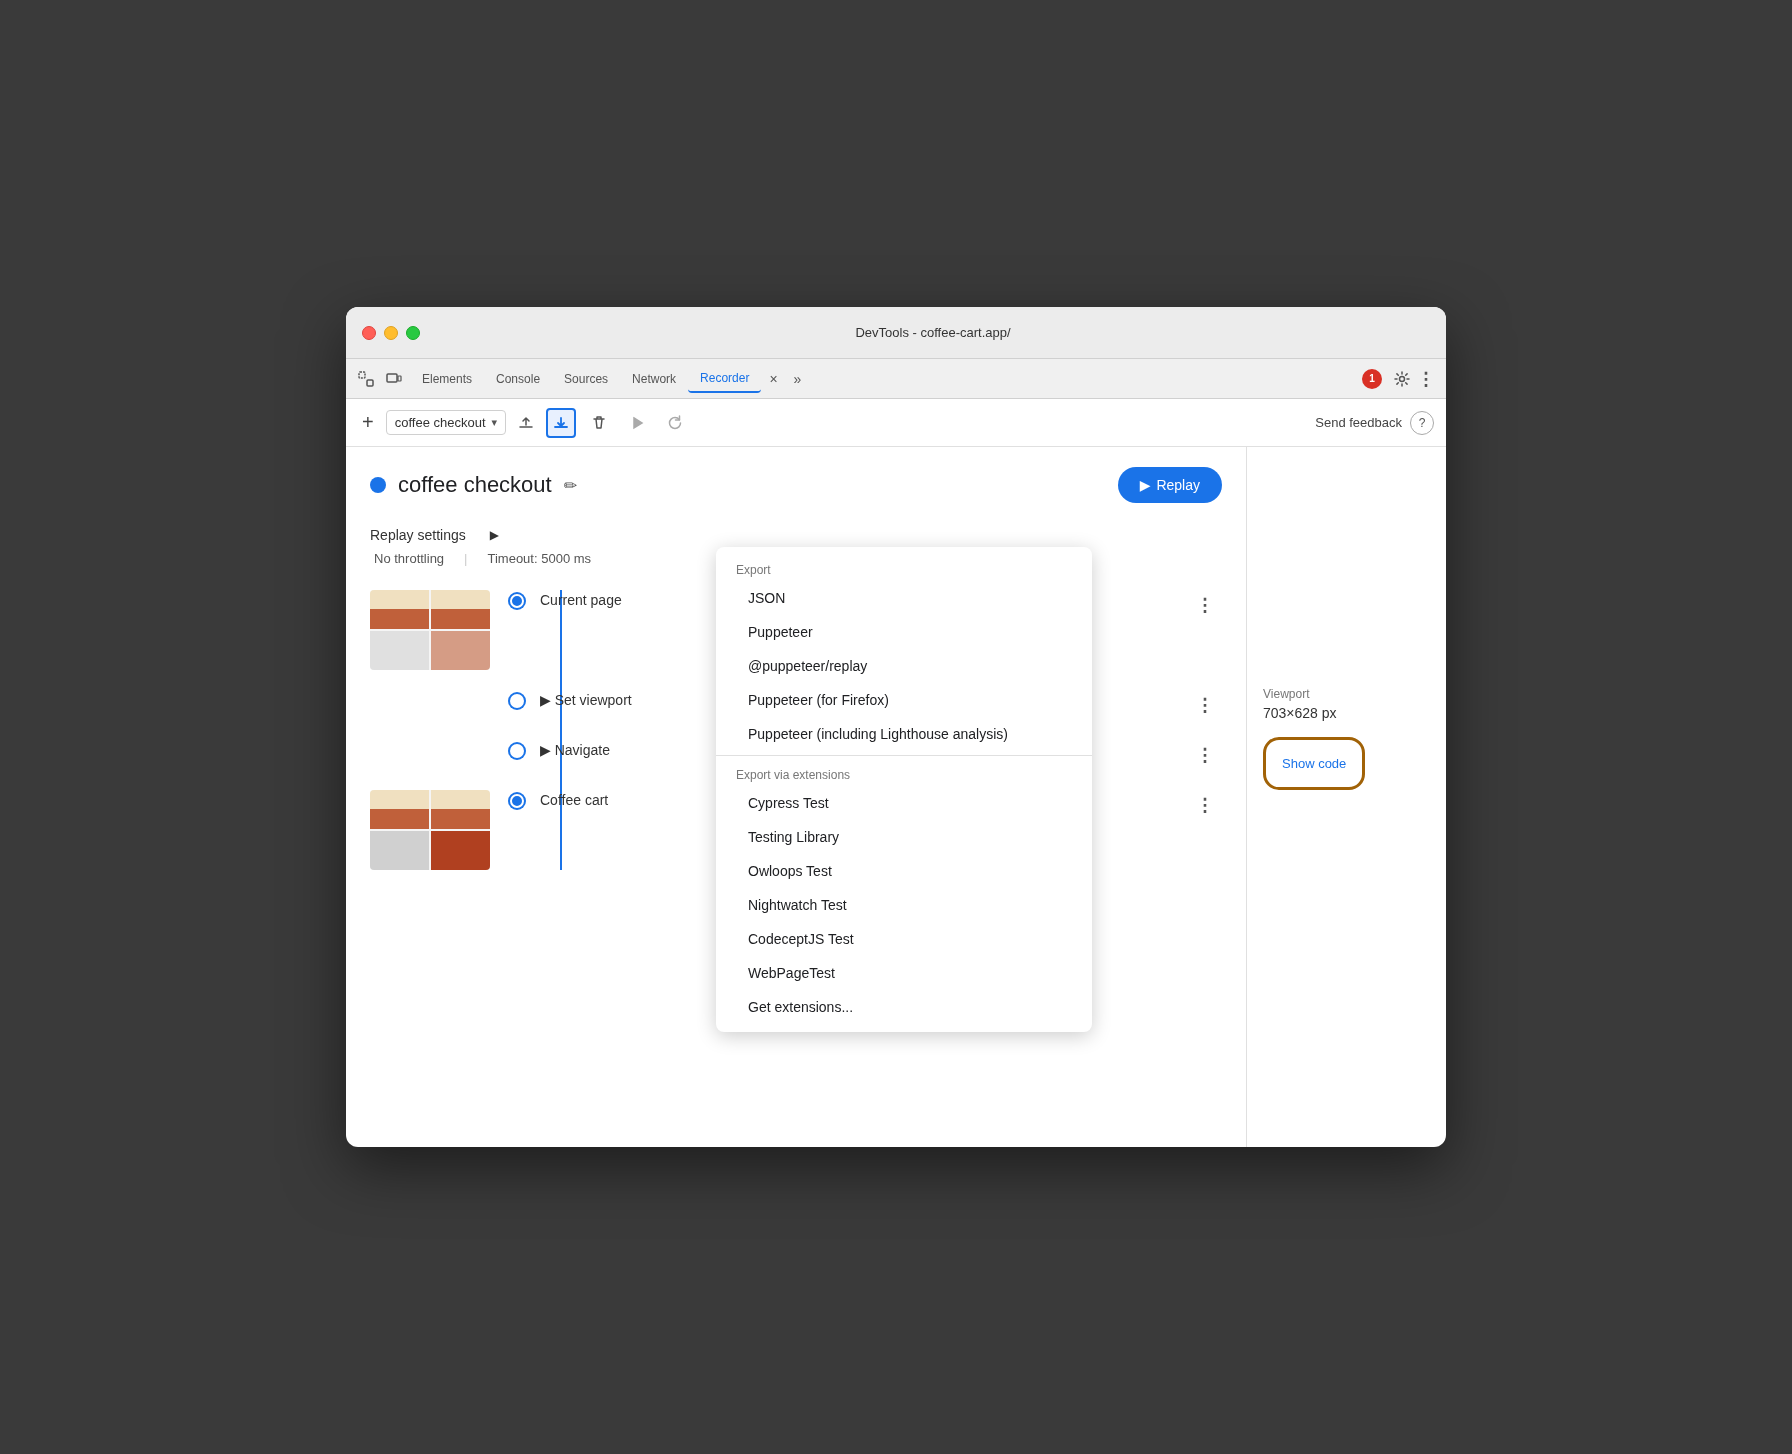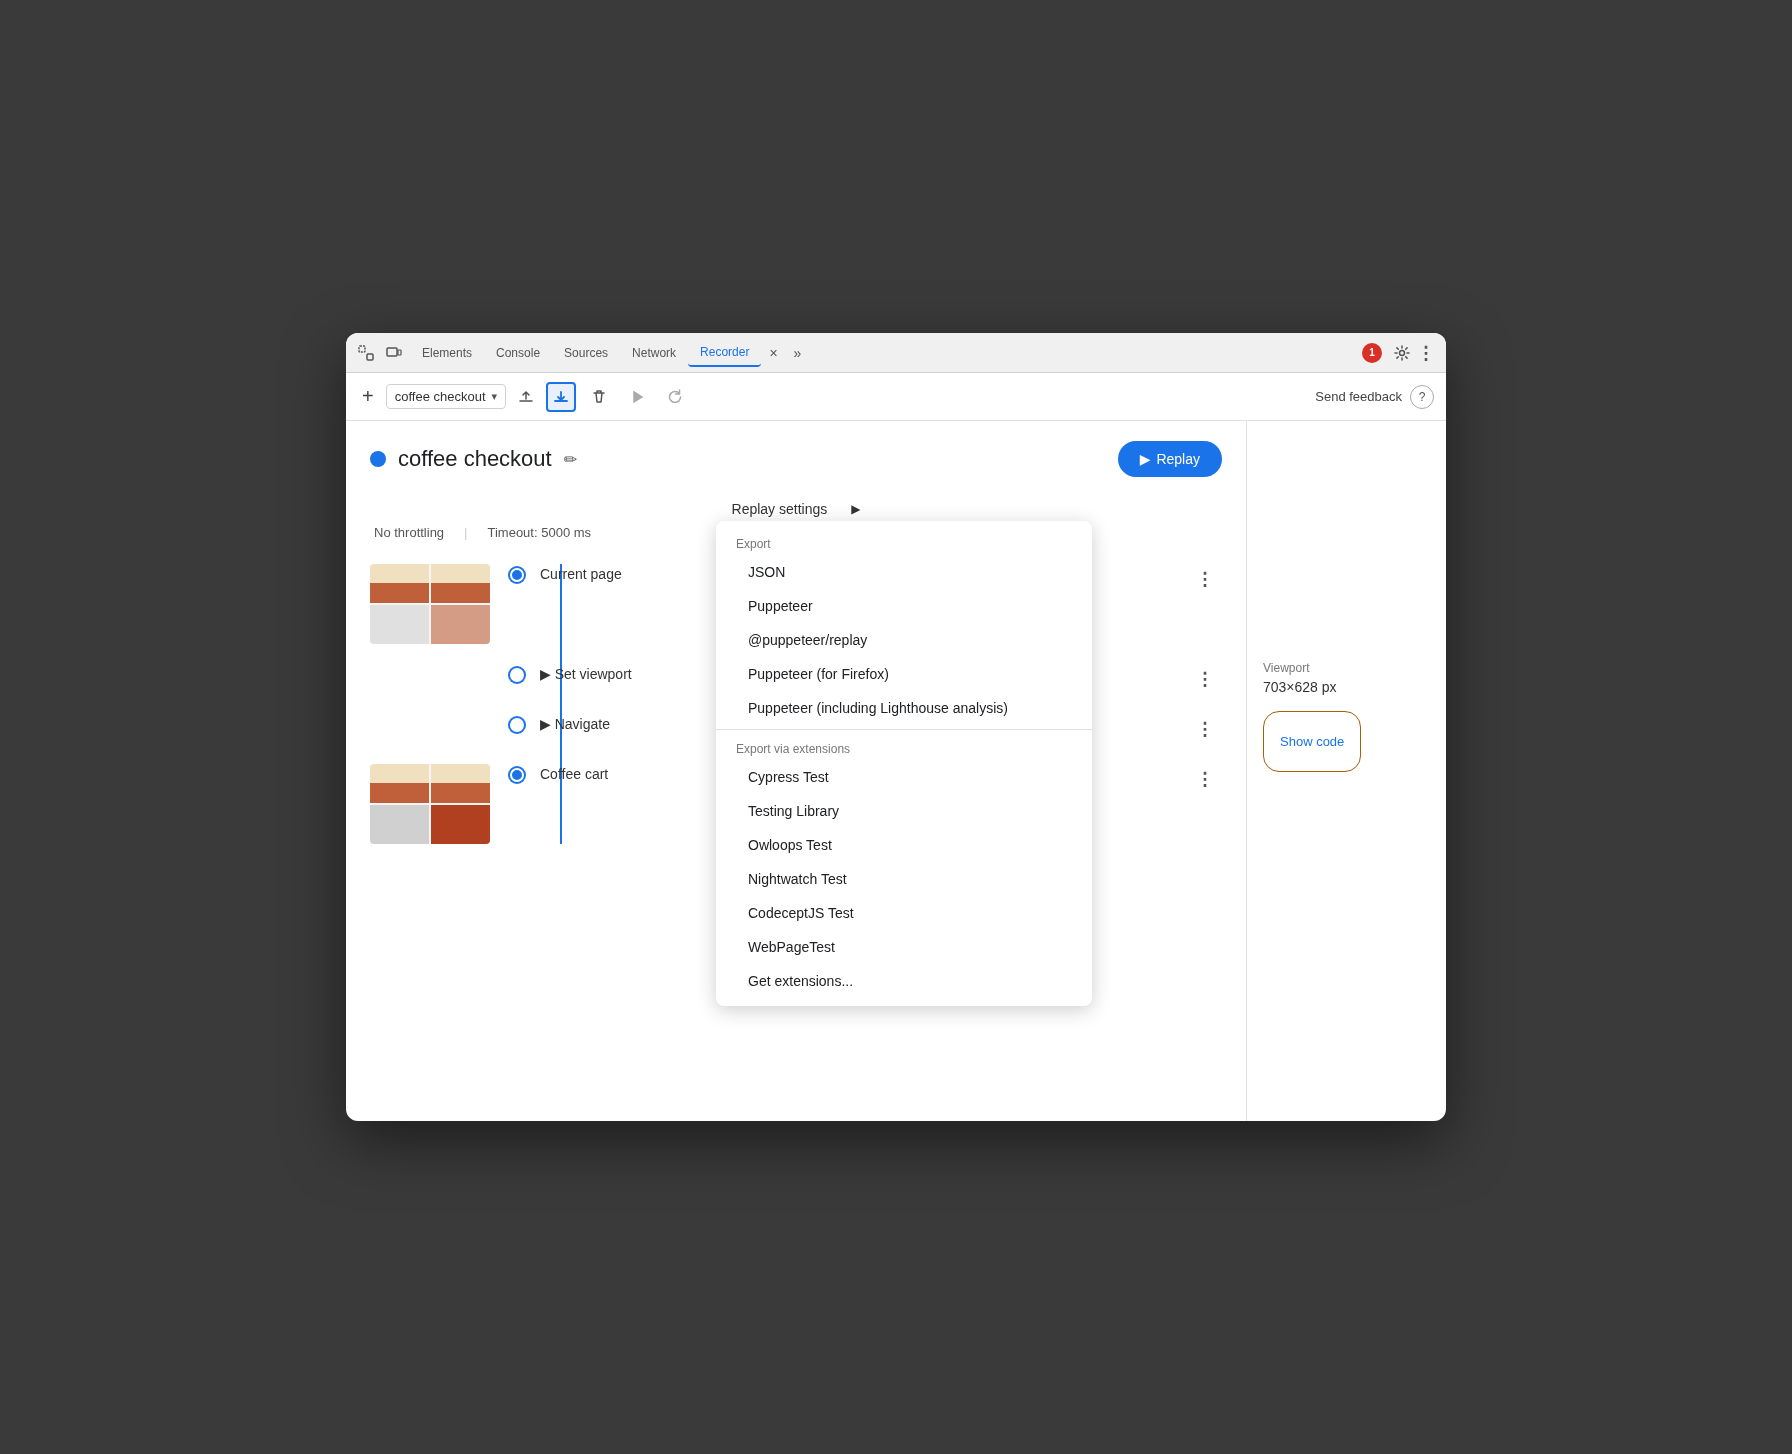--- a/index.html
+++ b/index.html
@@ -204,21 +204,20 @@
       gap: 6px;
       font-weight: 500;
     }
     .settings-row {
       display: flex;
       align-items: center;
       gap: 24px;
       margin-bottom: 8px;
       font-size: 14px;
       color: #333;
-      justify-content: center;
     }
     .settings-label {
       font-weight: 500;
     }
     .settings-arrow { font-size: 12px; }
     .settings-divider {
       display: flex;
       align-items: center;
       gap: 12px;
       font-size: 13px;
@@ -315,25 +314,25 @@
       font-size: 12px;
       color: #777;
       margin-bottom: 4px;
     }
     .right-panel-value {
       font-size: 14px;
       color: #333;
       margin-bottom: 16px;
     }
     .show-code-btn {
-      border: 1px solid #a16207;
+      border: 3px solid #a16207;
       color: #1a73e8;
       background: white;
       border-radius: 16px;
-      padding: 22px 16px;
+      padding: 16px 16px;
       font-size: 13px;
       cursor: pointer;
     }
     
     .dropdown-overlay {
       position: absolute;
       top: 100px;
       left: 370px;
       background: white;
       border-radius: 8px;
@@ -357,20 +356,28 @@
       height: 1px;
       background: #e0e0e0;
       margin: 4px 0;
     }
   </style>
 </head>
 <body>
 
 <div class="window">
 
+  <div class="title-bar">
+    <div class="traffic-lights">
+      <div class="traffic-light red"></div>
+      <div class="traffic-light yellow"></div>
+      <div class="traffic-light green"></div>
+    </div>
+    <div class="title-bar-title">DevTools - coffee-cart.app/</div>
+  </div>
 
   <div class="devtools-tabs">
     <div class="tab-icons">
       <div class="icon-btn">
         <svg width="16" height="16" viewBox="0 0 16 16" fill="none">
           <rect x="1" y="1" width="6" height="6" rx="1" stroke="#555" stroke-width="1.5" stroke-dasharray="2 1"></rect>
           <rect x="9" y="9" width="6" height="6" rx="1" stroke="#555" stroke-width="1.5"></rect>
         </svg>
       </div>
       <div class="icon-btn">

